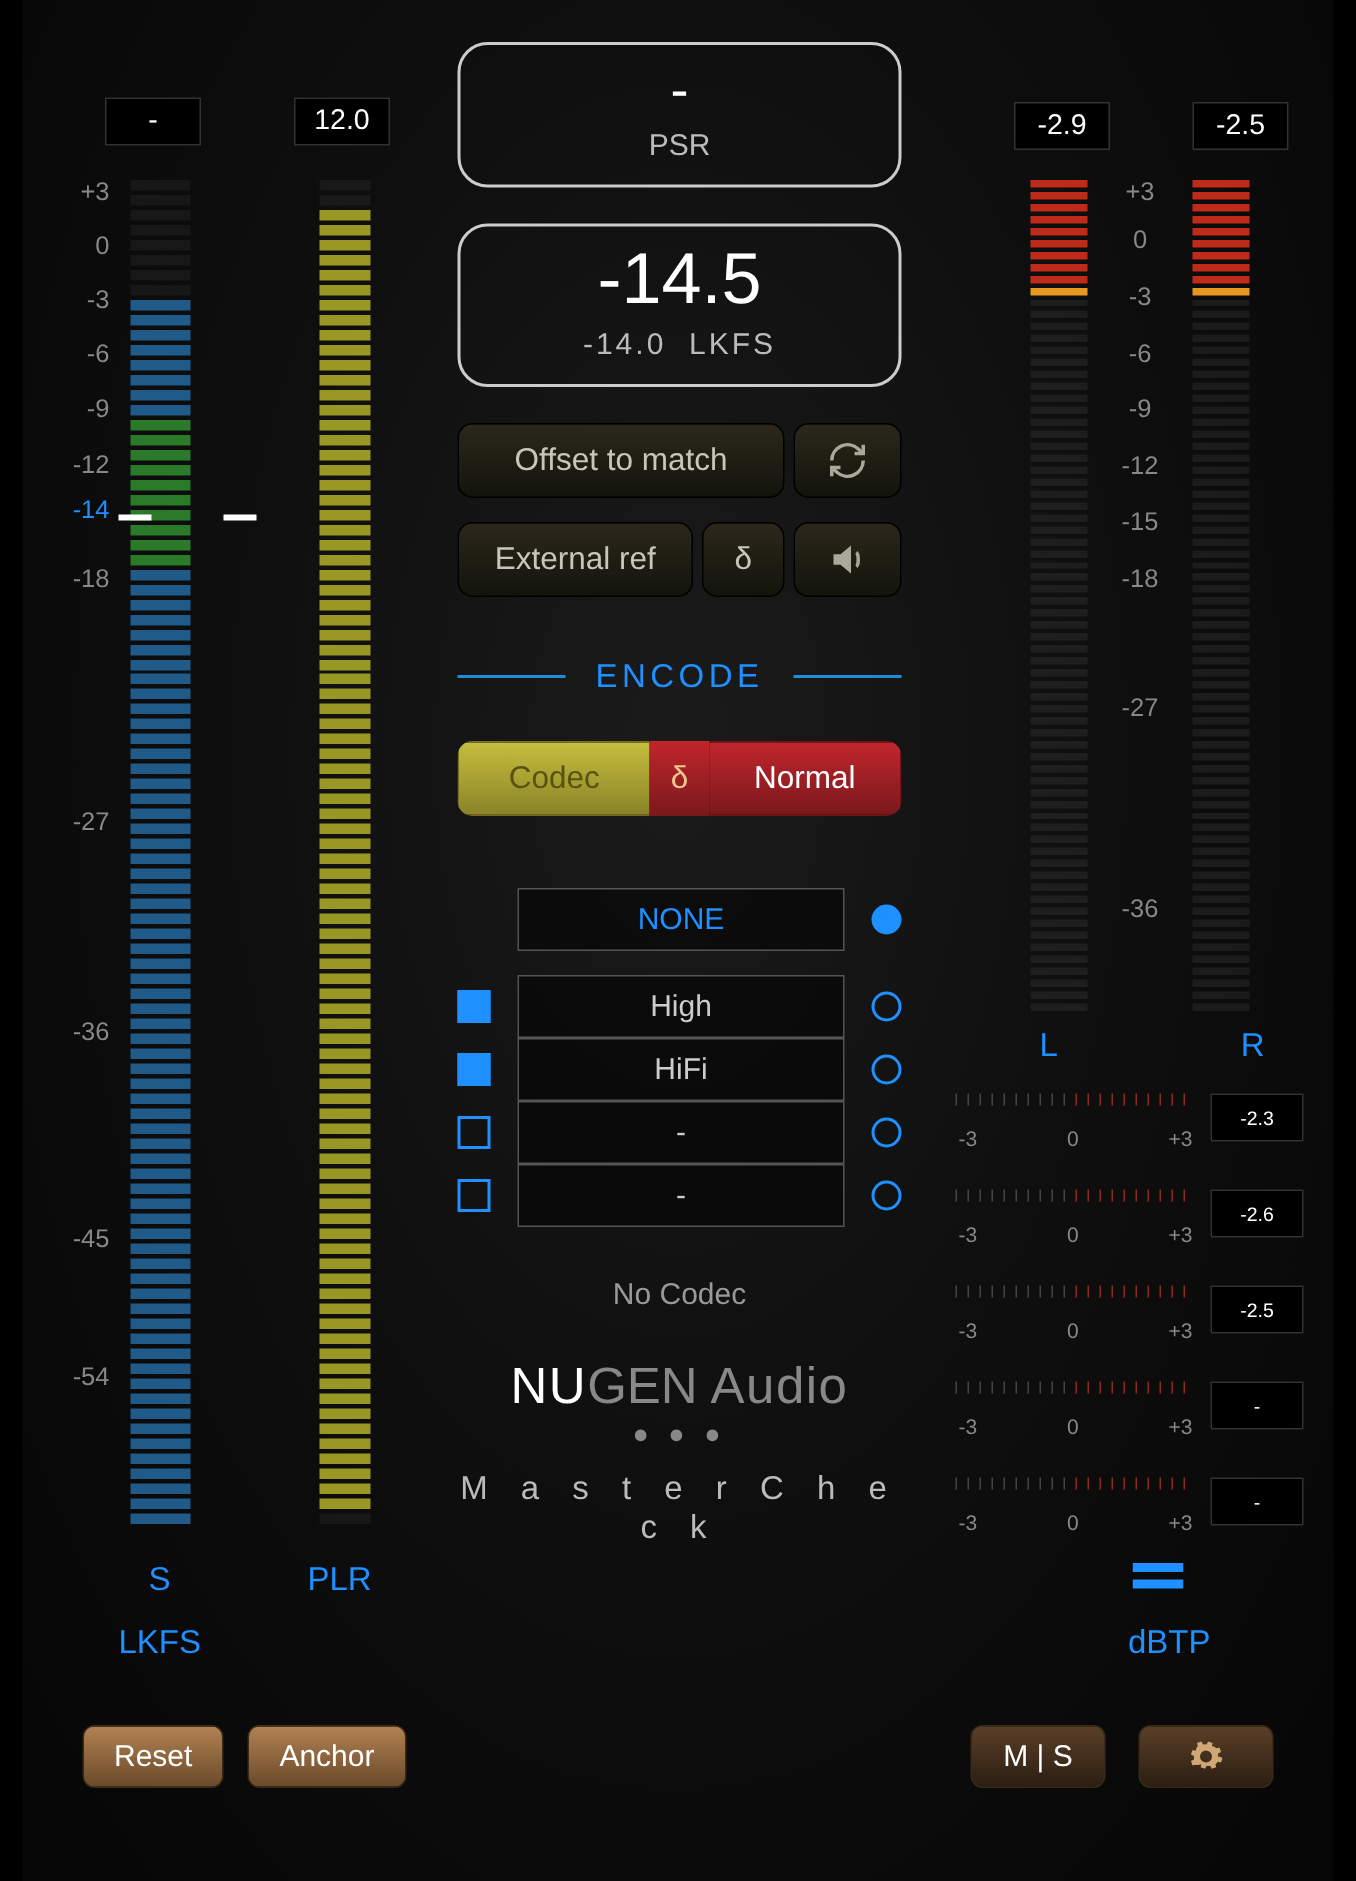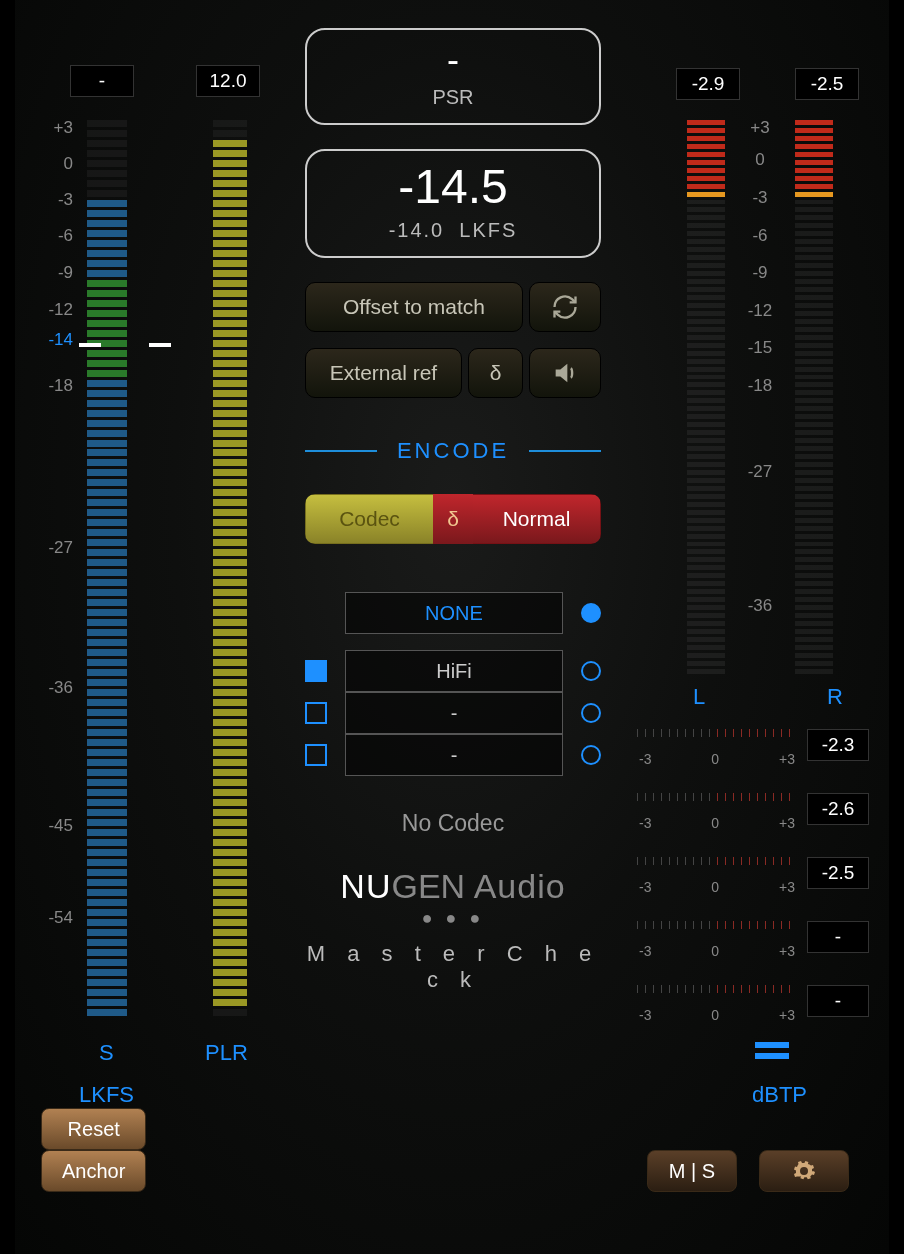--- a/index.html
+++ b/index.html
@@ -90,21 +90,21 @@
   .codec-list { margin-top: 48px; display:flex; flex-direction:column; gap:16px; }
   .codec-row { display:flex; align-items:center; gap:18px; height:42px;}
   .codec-sq { width:22px; height:22px; border:2px solid #1e90ff; }
   .codec-sq.filled{ background:#1e90ff;}
   .codec-spacer{ width:22px;}
   .codec-box{ flex:1; height:42px; border:1px solid #555; display:flex;align-items:center;justify-content:center; font-size:20px; background:rgba(0,0,0,0.5);}
   .codec-box.none{ color:#1e90ff;}
   .codec-radio{ width:20px;height:20px; border:2px solid #1e90ff; border-radius:50%;}
   .codec-radio.filled{ background:#1e90ff;}
 
-  .no-codec { text-align:center; color:#999; font-size:23px; margin-top:34px;}
+  .no-codec { text-align:center; color:#999; font-size:20px; margin-top:34px;}
   .brand { text-align:center; margin-top:30px;}
   .brand .logo{ font-size:34px; letter-spacing:1px;}
   .brand .logo .nu{ color:#fff; font-weight:300;}
   .brand .logo .gen{ color:#888; font-weight:500; letter-spacing:0px;}
   .brand .logo .audio{ color:#888; font-weight:400;}
   .brand .dots{ color:#888; font-size:18px; letter-spacing:4px; margin-top:2px;}
   .brand .prod{ color:#bbb; font-size:22px; letter-spacing:8px; margin-top:12px;}
 
   
   .right-readouts { position:absolute; top:68px; right:30px; display:flex; gap:55px;}
@@ -119,27 +119,27 @@
   .d-orange{ background:#e69820;}
   .lr-labels{ position:absolute; top:566px; left:54px; width:150px; display:flex; justify-content:space-between; color:#1e90ff; font-size:22px;}
 
   .mini-meters{ position:absolute; top:722px; right:20px; width:232px; display:flex;flex-direction:column; gap:18px;}
   .mini-row{ display:flex; align-items:center; gap:10px; height:46px;}
   .mini-graph{ flex:1; height:44px; position:relative;}
   .mini-scale{ position:absolute; bottom:0; left:0; right:0; display:flex; justify-content:space-between; color:#888; font-size:14px; padding:0 2px;}
   .mini-ticks{ position:absolute; top:6px; left:0; right:0; height:14px; display:flex;}
   .mt{ flex:1; border-left:1px solid #444; height:8px;}
   .mt.redzone{ border-left-color:#8a2a24;}
-  .mini-val{ width:62px; height:32px; border:1px solid #333; background:#000; color:#fff; font-size:19px; display:flex;align-items:center;justify-content:center;}
+  .mini-val{ width:62px; height:32px; border:1px solid #333; background:#000; color:#fff; font-size:13px; display:flex;align-items:center;justify-content:center;}
 
   .eq-icon{ position:absolute; top:1040px; right:100px; color:#1e90ff;}
   .dbtp-label{ position:absolute; top:1082px; right:82px; color:#1e90ff; font-size:22px;}
 
   
-  .bottom-left{ position:absolute; bottom:62px; left:26px; display:flex; gap:0;flex-direction:column;}
+  .bottom-left{ position:absolute; bottom:62px; left:40px; display:flex; gap:16px;}
   .bottom-right{ position:absolute; bottom:62px; right:40px; display:flex; gap:22px;text-align:center;}
   .wood-btn{
     background:linear-gradient(to bottom,#b18152,#6a4a2a);
     border:1px solid #3a2a18; border-radius:8px;
     color:#fff; font-size:20px; height:42px;
     padding:0 20px; display:flex;align-items:center;justify-content:center;
     min-width:90px;
   }
   .wood-btn.dark { background:linear-gradient(to bottom,#5a3f28,#2b1e12); }
 </style>
@@ -411,20 +411,25 @@
 
     <div class="codec-list">
       <div class="codec-row">
         <div class="codec-spacer"></div>
         <div class="codec-box none">NONE</div>
         <div class="codec-radio filled"></div>
       </div>
       <div id="codec-rows">
           <div class="codec-row">
             <div class="codec-sq filled"></div>
+            <div class="codec-box">High</div>
+            <div class="codec-radio"></div>
+          </div>
+          <div class="codec-row">
+            <div class="codec-sq filled"></div>
             <div class="codec-box">HiFi</div>
             <div class="codec-radio"></div>
           </div>
           <div class="codec-row">
             <div class="codec-sq"></div>
             <div class="codec-box">-</div>
             <div class="codec-radio"></div>
           </div>
           <div class="codec-row">
             <div class="codec-sq"></div>

